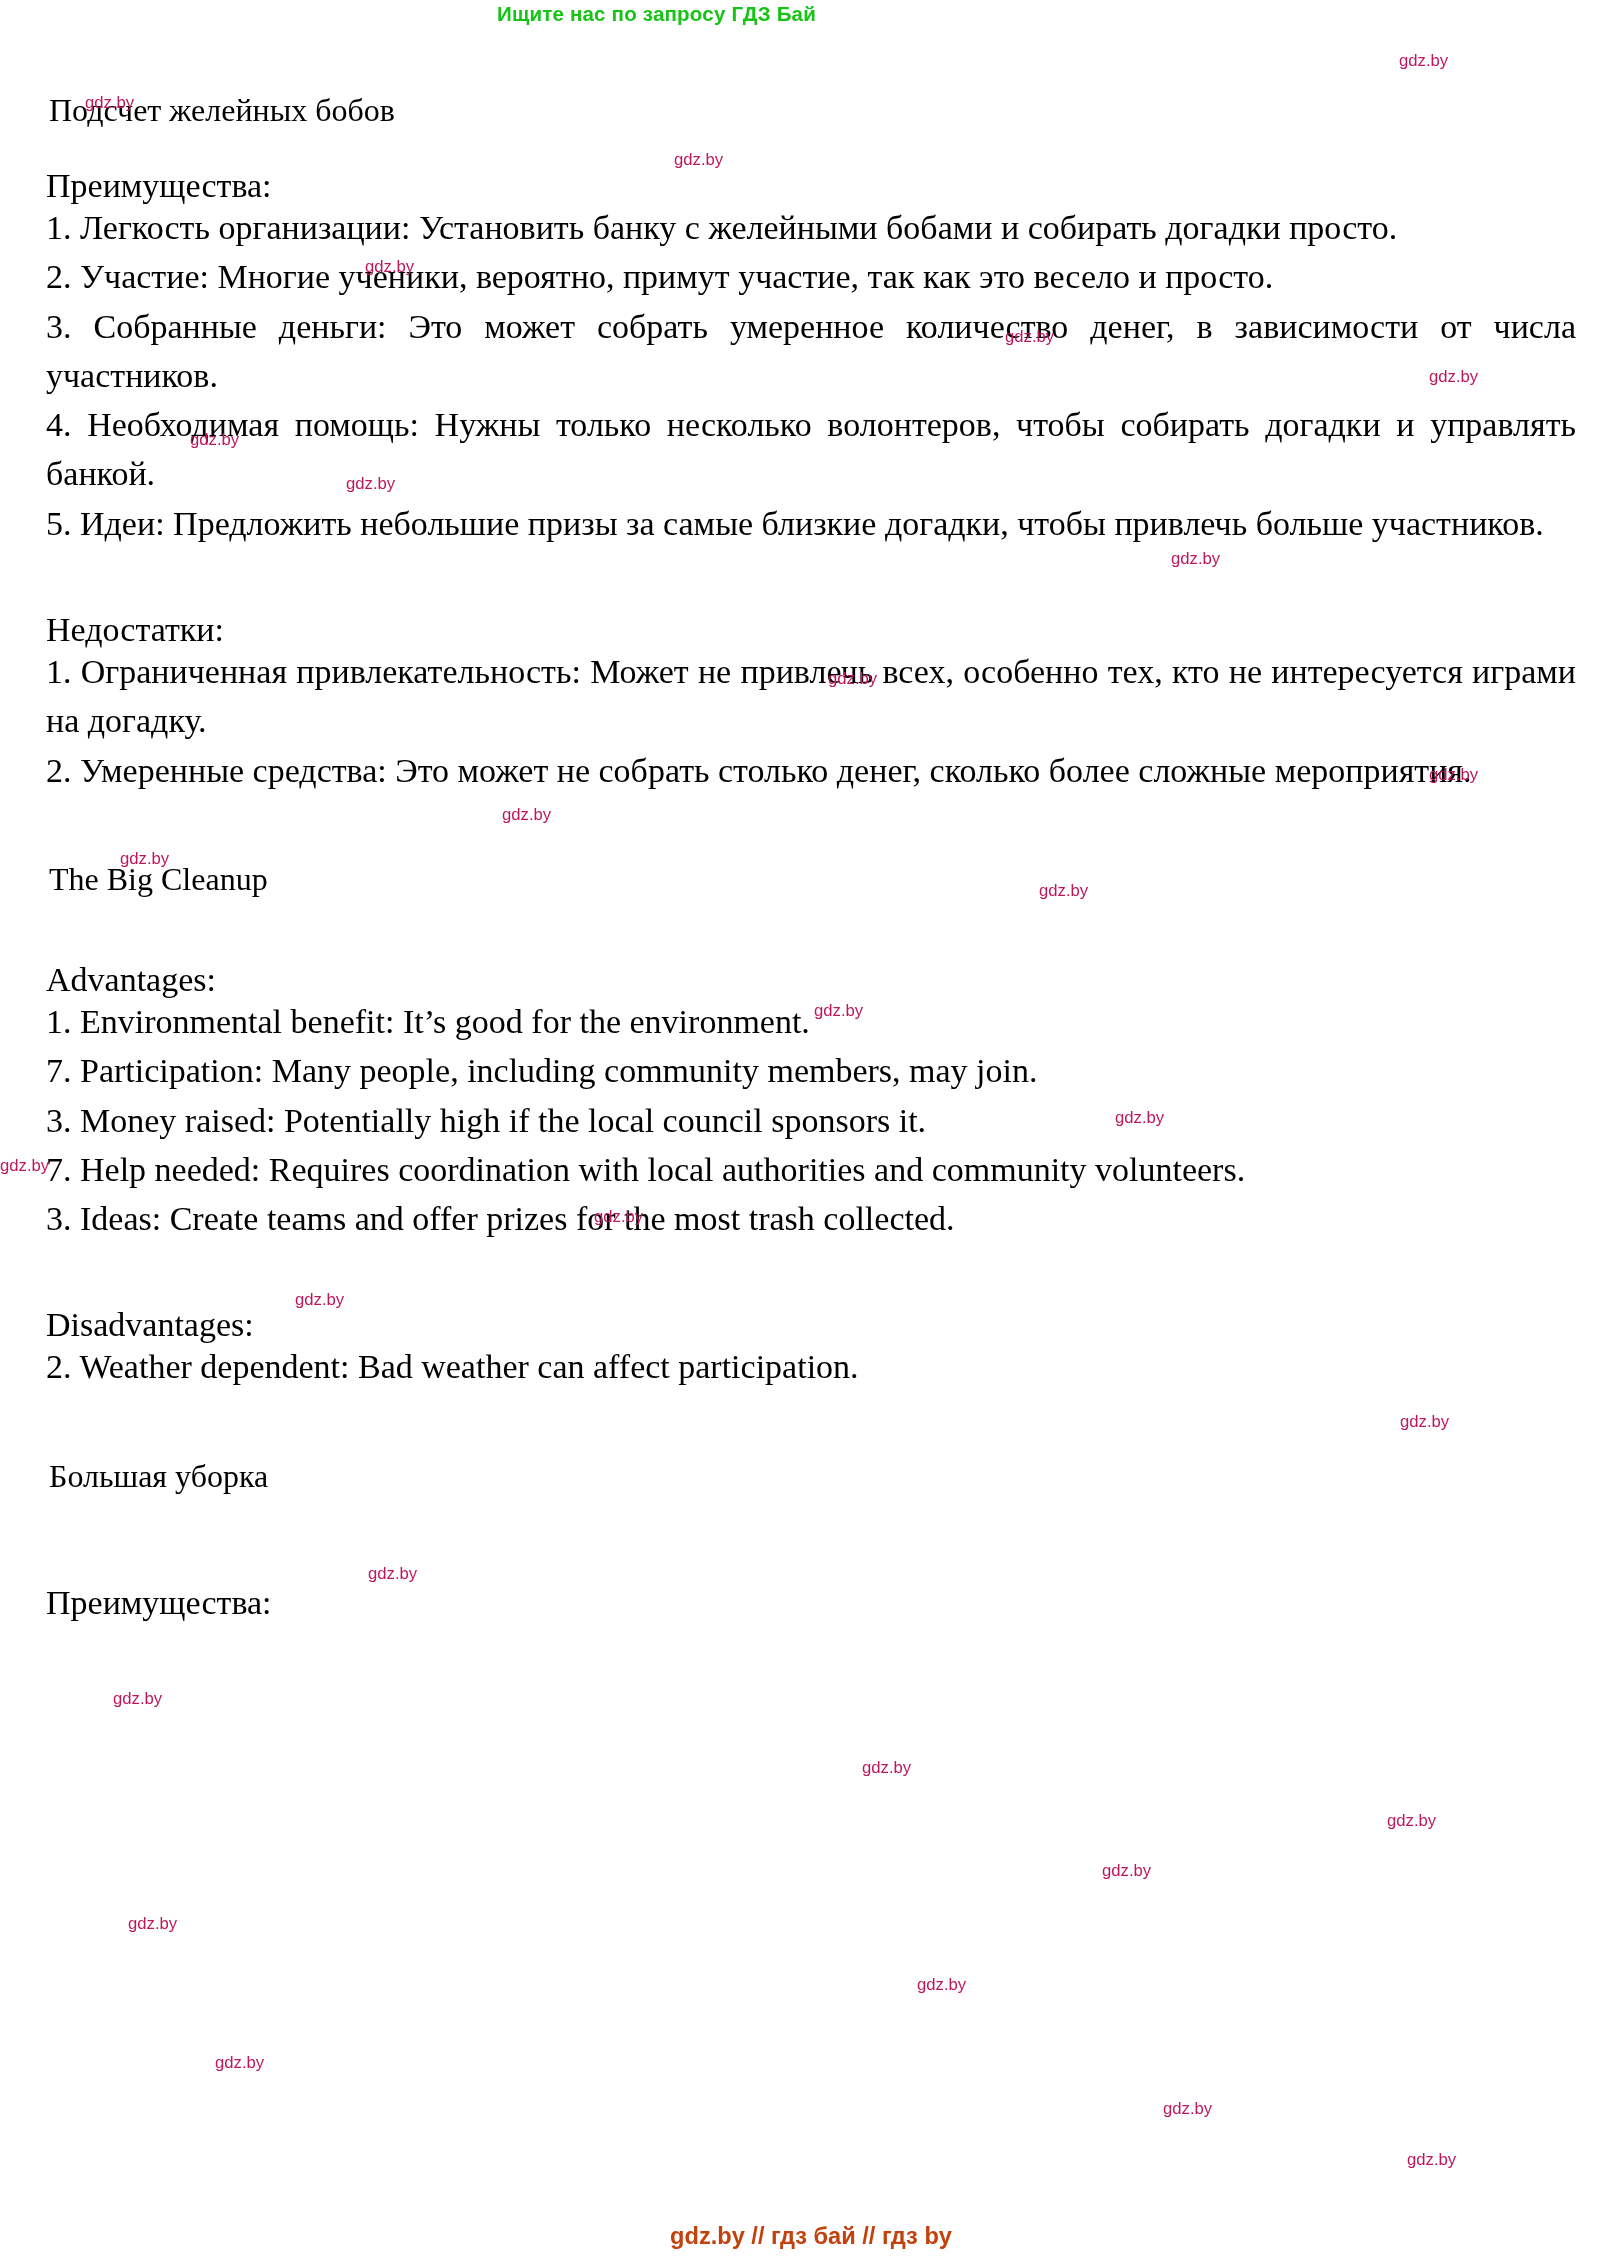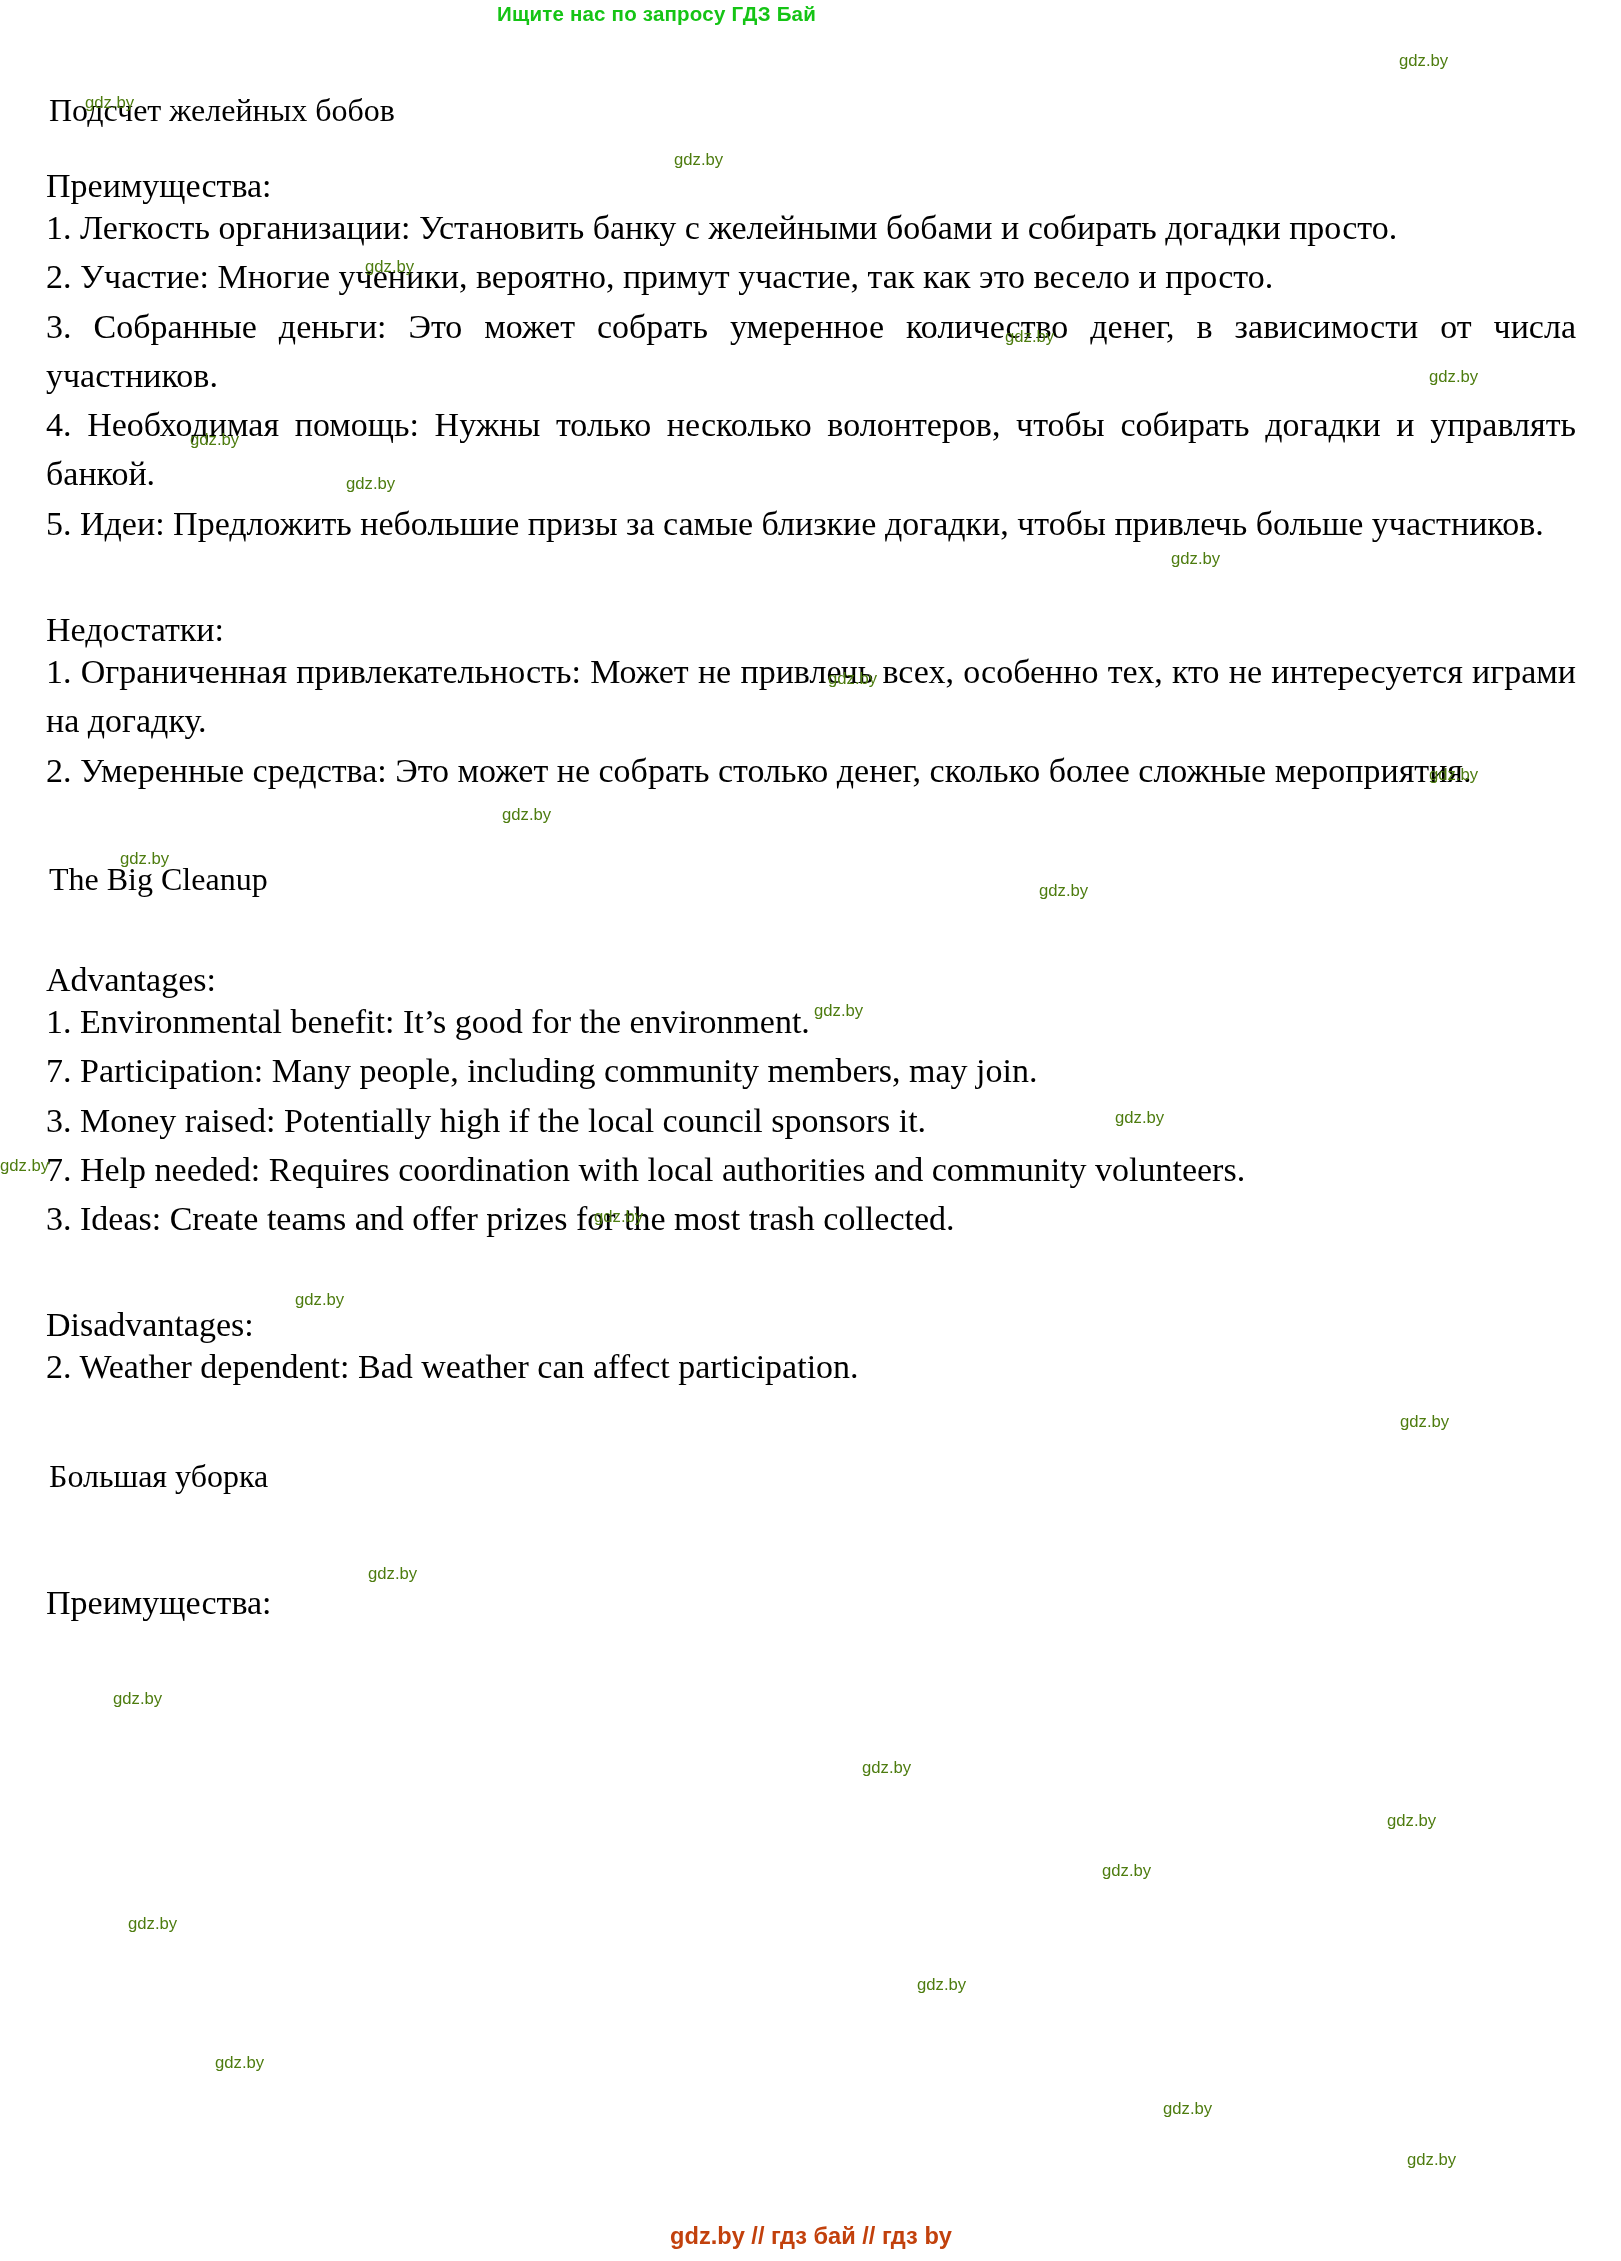--- a/index.html
+++ b/index.html
@@ -69,21 +69,21 @@
   .gap-md { height: 40px; }
   .gap-lg { height: 65px; }
   .gap-xl { height: 91px; }
 
   
   .wm {
     position: absolute;
     font-family: "Liberation Sans", "DejaVu Sans", sans-serif;
     font-size: 16.7px;
     line-height: 1;
-    color: #4d7c0f;
+    color: #be185d;
     white-space: nowrap;
     pointer-events: none;
   }
 
   
   .footer-link {
     position: absolute;
     left: 0;
     bottom: 10.7px;
     width: 1622px;

